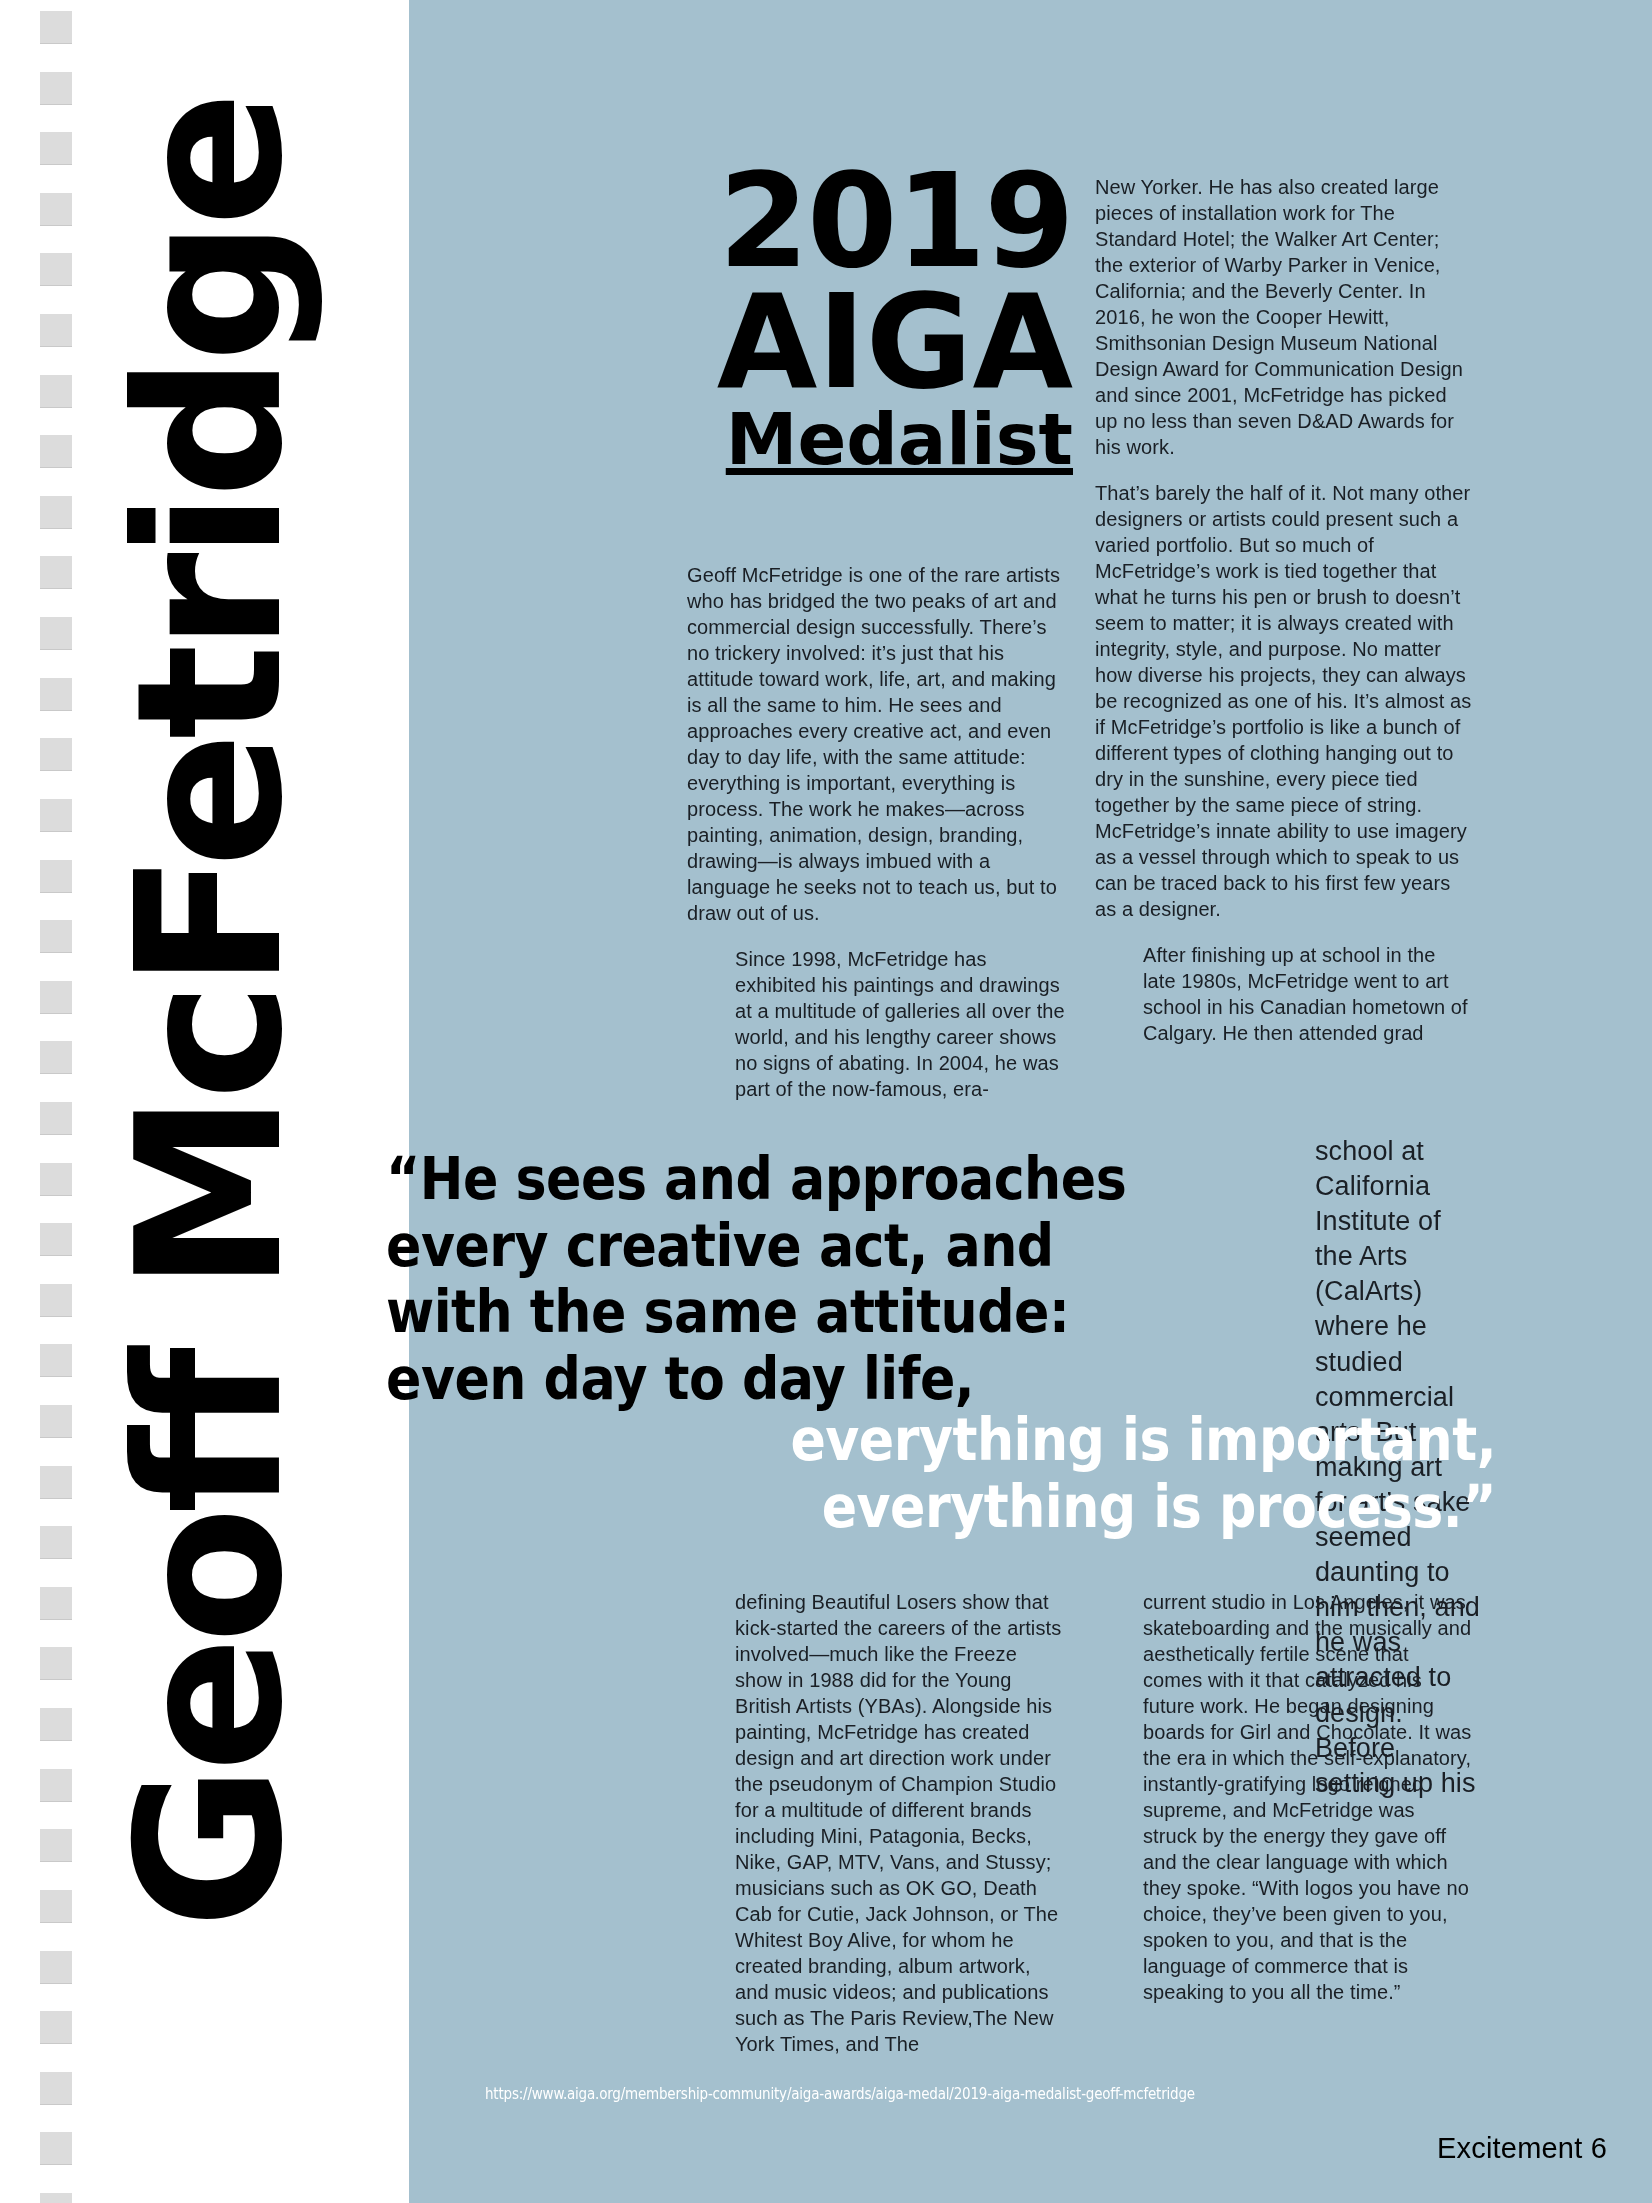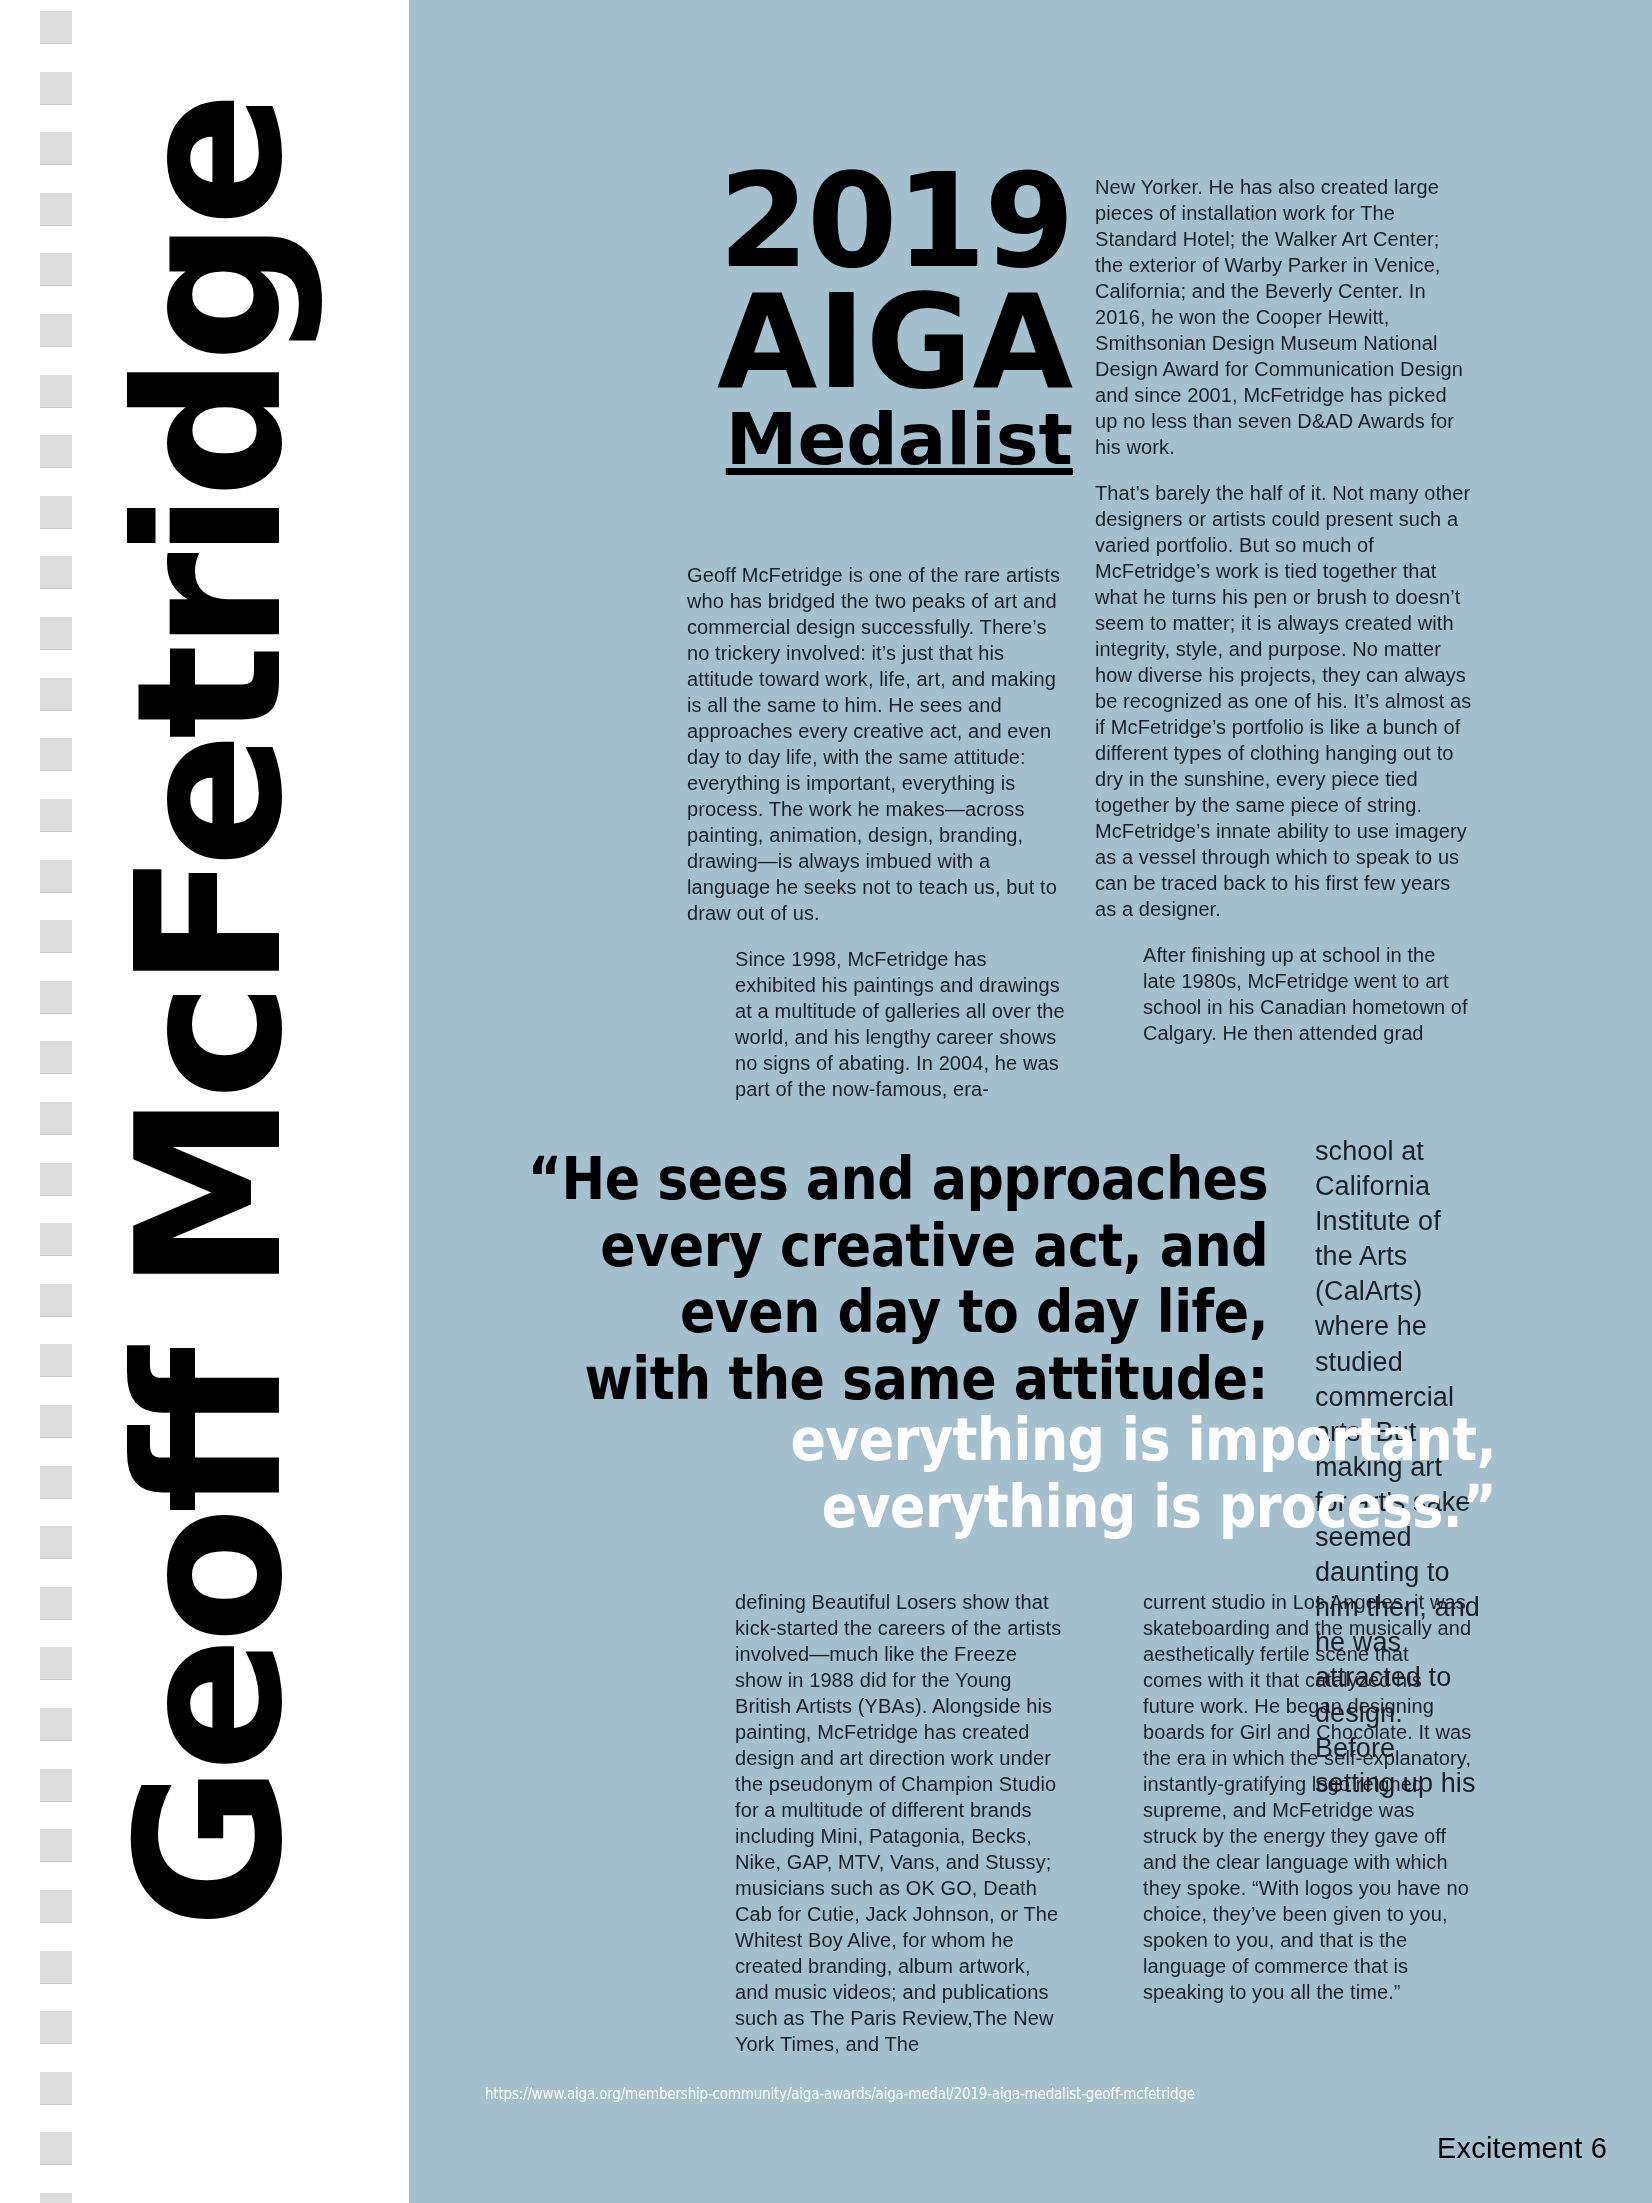--- a/index.html
+++ b/index.html
@@ -119,21 +119,20 @@
     position: absolute;
     left: 386px;
     top: 1146px;
     width: 882px;
     font-family: "DejaVu Sans Condensed", "DejaVu Sans", sans-serif;
     font-weight: 700;
     font-size: 58px;
     line-height: 1.15;
     letter-spacing: -0.5px;
     color: #000000;
-    text-align: right;
   }
   .pullquote .pq-line { display: block; }
 
   .pullquote-white {
     position: absolute;
     left: 569px;
     top: 1407px;
     width: 927px;
     font-family: "DejaVu Sans Condensed", "DejaVu Sans", sans-serif;
     font-weight: 700;
@@ -240,22 +239,22 @@
   <div class="body-col" id="col-left-bottom">
       <p>defining Beautiful Losers show that kick-started the careers of the artists involved—much like the Freeze show in 1988 did for the Young British Artists (YBAs). Alongside his painting, McFetridge has created design and art direction work under the pseudonym of Champion Studio for a multitude of different brands including Mini, Patagonia, Becks, Nike, GAP, MTV, Vans, and Stussy; musicians such as OK GO, Death Cab for Cutie, Jack Johnson, or The Whitest Boy Alive, for whom he created branding, album artwork, and music videos; and publications such as The Paris Review,The New York Times, and The</p>
     </div>
   <div class="body-col" id="col-right-bottom">
       <p>current studio in Los Angeles, it was skateboarding and the musically and aesthetically fertile scene that comes with it that catalyzed his future work. He began designing boards for Girl and Chocolate. It was the era in which the self-explanatory, instantly-gratifying logo reigned supreme, and McFetridge was struck by the energy they gave off and the clear language with which they spoke. “With logos you have no choice, they’ve been given to you, spoken to you, and that is the language of commerce that is speaking to you all the time.”</p>
     </div>
 
   <div class="pullquote" id="pullquote-dark">
       <span class="pq-line">“He sees and approaches</span>
       <span class="pq-line">every creative act, and</span>
+      <span class="pq-line">with the same attitude:</span>
       <span class="pq-line">even day to day life,</span>
-      <span class="pq-line">with the same attitude:</span>
     </div>
   <div class="pullquote-white" id="pullquote-light">
       <span class="pq-line">everything is important,</span>
       <span class="pq-line">everything is process.”</span>
     </div>
 
   <div class="footer-url">https://www.aiga.org/membership-community/aiga-awards/aiga-medal/2019-aiga-medalist-geoff-mcfetridge</div>
   <div class="footer-page">Excitement 6</div>
 
 </div>

